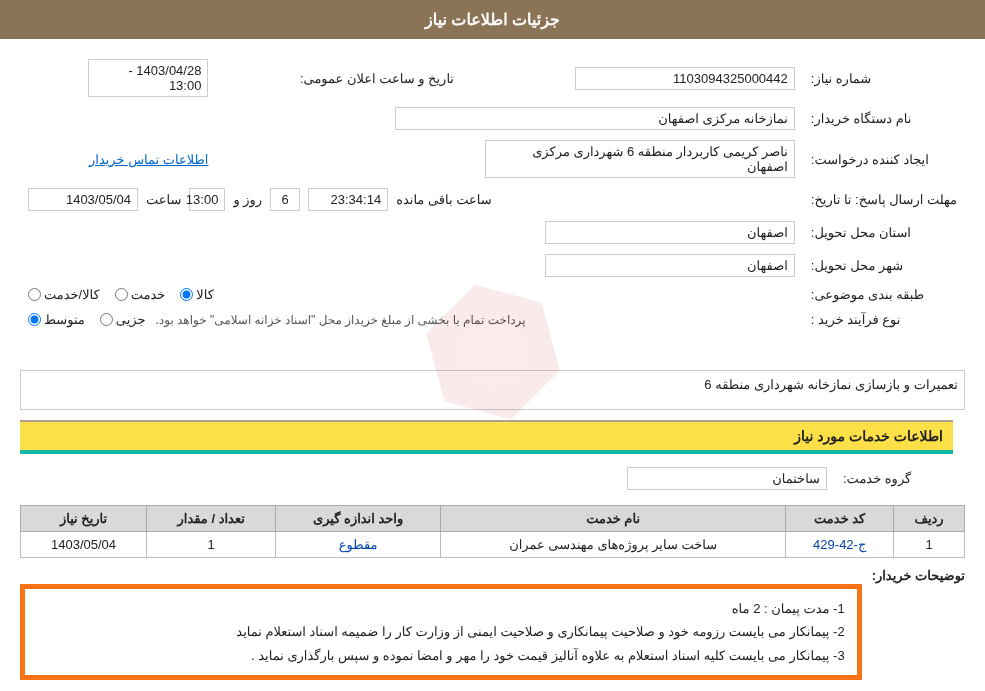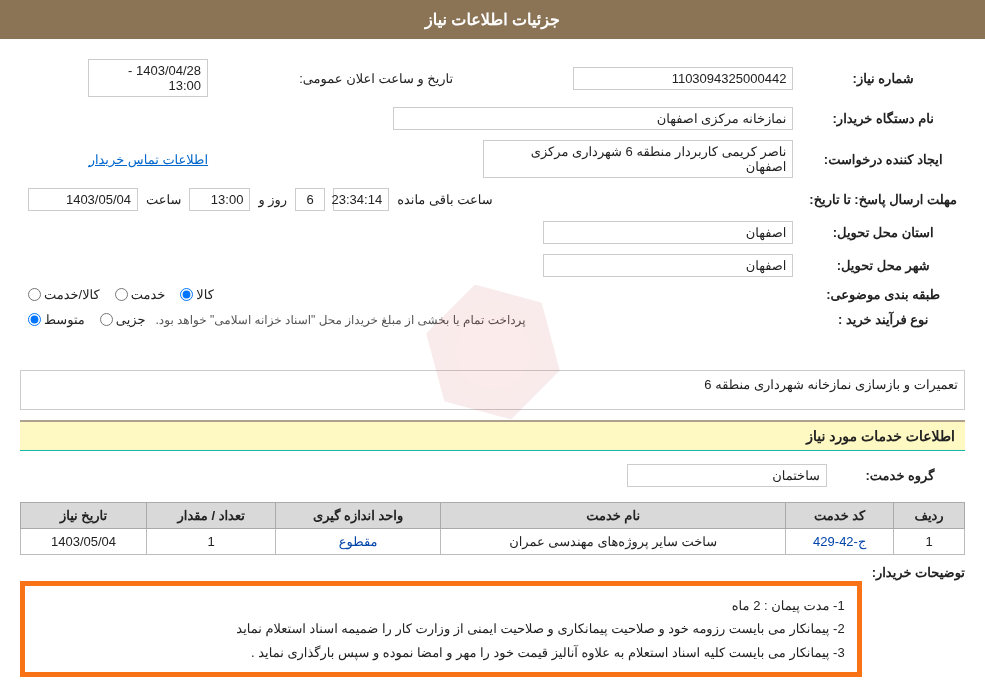--- a/index.html
+++ b/index.html
@@ -29,24 +29,24 @@
     .info-table {
       width: 100%;
       border-collapse: collapse;
       margin-bottom: 10px;
     }
     .info-table td {
       padding: 5px 8px;
       vertical-align: middle;
     }
     .label-cell {
-      text-align: center;
+      text-align: left;
       white-space: nowrap;
       color: #222;
-      font-weight: bold;
+      font-weight: normal;
       width: 130px;
     }
     .value-box {
       border: 1px solid #ccc;
       background: #fff;
       padding: 3px 6px;
       min-height: 22px;
       display: inline-block;
       text-align: right;
     }
@@ -55,27 +55,27 @@
     }
     .value-box-small {
       width: 120px;
     }
     .link-text {
       color: #0066cc;
       text-decoration: underline;
       cursor: pointer;
     }
     .section-title {
-      background: #fef9c3;
+      background: #fde047;
       border-top: 2px solid #b0a090;
-      border-bottom: 1px solid #14b8a6;
+      border-bottom: 4px solid #14b8a6;
       padding: 6px 10px;
       font-weight: bold;
       font-size: 14px;
-      margin: 10px 0 8px 0;
+      margin: 10px 12px 8px 0;
       text-align: right;
     }
     .row-flex {
       display: flex;
       align-items: center;
       gap: 5px;
       flex-direction: row-reverse;
     }
     .radio-group {
       display: flex;
@@ -179,24 +179,24 @@
           <span class="link-text">اطلاعات تماس خریدار</span>
         </td>
       </tr>
 
       <tr>
         <td class="label-cell">مهلت ارسال پاسخ: تا تاریخ:</td>
         <td colspan="3">
           <div class="row-flex" style="flex-direction:row-reverse; gap:8px; align-items:center; display:flex;">
             <div class="value-box" style="width:110px;">1403/05/04</div>
             <span>ساعت</span>
-            <div class="value-box" style="width:61px;">13:00</div>
+            <div class="value-box" style="width:36px;">13:00</div>
             <span>روز و</span>
             <div class="value-box" style="width:30px; text-align:center;">6</div>
-            <div class="value-box" style="width:56px;">23:34:14</div>
+            <div class="value-box" style="width:80px;">23:34:14</div>
             <span>ساعت باقی مانده</span>
           </div>
         </td>
       </tr>
 
       <tr>
         <td class="label-cell">استان محل تحویل:</td>
         <td colspan="3">
           <div class="value-box" style="width:250px;">اصفهان</div>
         </td>

